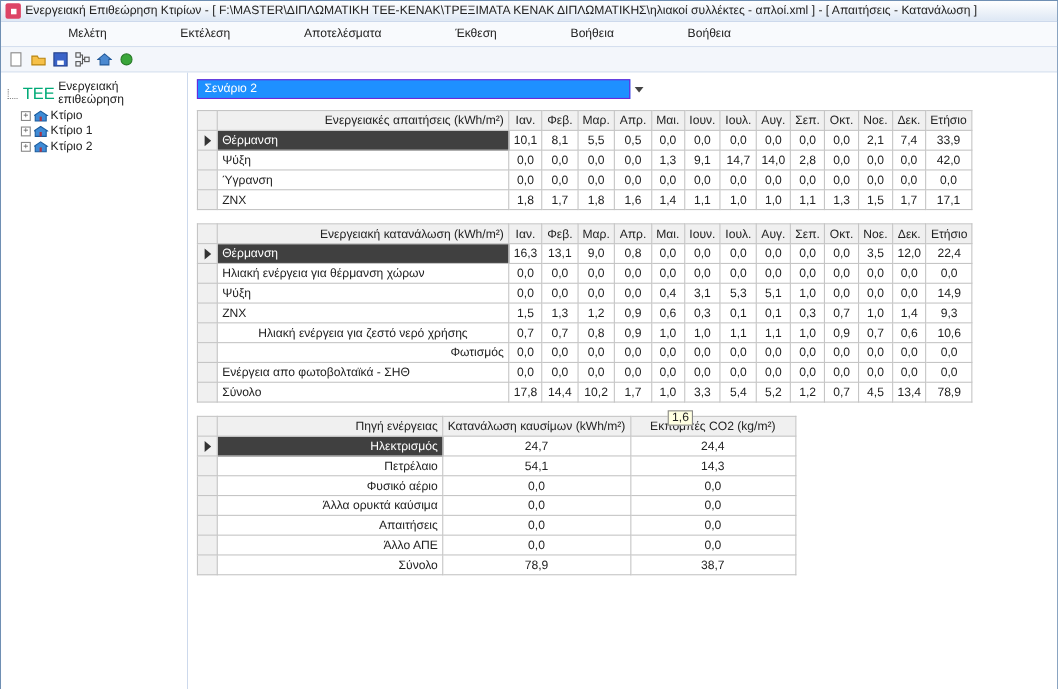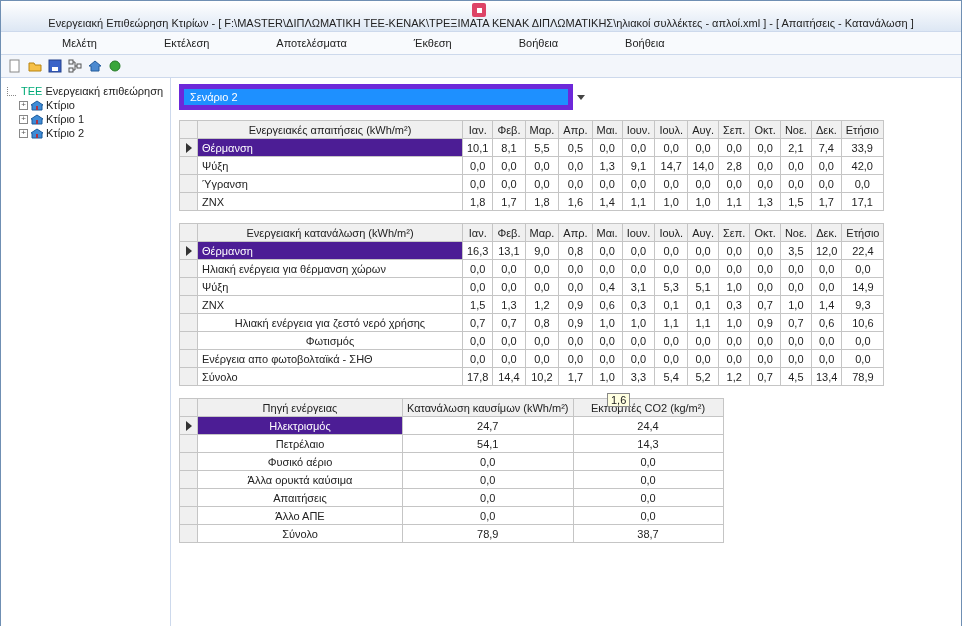--- a/index.html
+++ b/index.html
@@ -1,44 +1,44 @@
 <!DOCTYPE html>
 <html><head>
 <meta charset="utf-8">
 <style>
   * { box-sizing: border-box; }
   body { margin:0; padding:0; background:#fff; font-family:"Segoe UI",Tahoma,sans-serif; font-size:11px; color:#222; width:962px;}
   .window { width:962px; border:1px solid #6f8fb3; }
-  .titlebar { display:flex; align-items:center; background:linear-gradient(#fff, #dde7f4); padding:2px 4px; font-size:11px;flex-direction:column; }
+  .titlebar { display:flex; align-items:center; background:linear-gradient(#fff, #dde7f4); padding:2px 4px; font-size:11px; }
   .titlebar .app-icon { width:14px; height:14px; background:#d46; margin-right:4px; border-radius:2px; display:flex; align-items:center; justify-content:center;}
   .titlebar .app-icon .sq{width:5px;height:5px;background:#fff;}
   .menubar { display:flex; gap:4px; padding:3px 6px; background:#f8fafd; border-top:1px solid #cdd9ec; border-bottom:1px solid #cdd9ec;}
   .menubar .mi { padding:2px 8px;margin-left:47px;}
   .toolbar { display:flex; gap:4px; padding:3px 6px; background:#f3f6fb; border-bottom:1px solid #cdd9ec; align-items:center;}
   .tb-btn{width:16px;height:16px;display:flex;align-items:center;justify-content:center;}
   .tb-btn svg{display:block;}
   .body { display:flex; height:572px;}
   .tree { width:170px; border-right:1px solid #cdd9ec; padding:6px 4px; background:#fff;}
   .tree-item { display:flex; align-items:center; padding:1px 0 1px 2px; gap:3px;}
   .tree-item.child{padding-left:14px;}
   .box{width:9px;height:9px;border:1px solid #888;position:relative;display:inline-flex;align-items:center;justify-content:center;font-size:8px;line-height:1;color:#555;}
   .box::before{content:"+";}
   .root-box{width:9px;height:9px;border-left:1px dotted #888;border-bottom:1px dotted #888;margin-right:2px;}
-  .ico-tee{font-size:11px;color:#0a7;}
+  .ico-tee{font-size:15px;color:#0a7;}
   .ico-home{width:12px;height:10px;}
   .main { flex:1; padding:6px 4px; overflow:hidden; background:#fff;}
   .scenario-row{display:flex;align-items:center;gap:4px;margin:0 0 10px 4px;}
-  .scenario{width:394px;background:#1e90ff;color:#fff;padding:2px 6px;border:5px solid #6d28d9;}
+  .scenario{width:394px;background:#1e90ff;color:#fff;padding:2px 6px;border:1px solid #6d28d9;}
   .dd{width:0;height:0;border-left:4px solid transparent;border-right:4px solid transparent;border-top:5px solid #444;}
   table{border-collapse:collapse;background:#fff;margin:0 0 12px 4px;}
   th,td{border:1px solid #c5c5c5;padding:2px 4px;font-size:11px;text-align:center;white-space:nowrap;height:18px;}
   th{background:#f0f0f0;font-weight:400;}
-  .rowlabel{min-width:265px;text-align:center;}
+  .rowlabel{min-width:265px;text-align:right;}
   .rowlabel.n{min-width:205px;}
-  td.sel{background:#4c1d95;color:#fff;}
+  td.sel{background:#404040;color:#fff;}
   .rowhead{width:18px;min-width:18px;border:1px solid #c5c5c5;background:#f0f0f0;}
   .row-ptr{width:0;height:0;border-top:5px solid transparent;border-bottom:5px solid transparent;border-left:6px solid #333;margin:auto;}
   .table3 td.valcol{min-width:150px;}
   .tooltip{position:absolute;background:#ffffe1;border:1px solid #888;padding:0 3px;font-size:11px;}
 </style>
 </head>
 <body>
 
 <div class="window">
   <div class="titlebar">
@@ -323,21 +323,21 @@
                 <td>1,1</td>
                 <td>1,1</td>
                 <td>1,0</td>
                 <td>0,9</td>
                 <td>0,7</td>
                 <td>0,6</td>
                 <td>10,6</td>
               </tr>
               <tr>
                 <td class="rowhead"></td>
-                <td class="rowlabel" style="text-align:center">Φωτισμός</td>
+                <td class="rowlabel" style="text-align:right">Φωτισμός</td>
                 <td>0,0</td>
                 <td>0,0</td>
                 <td>0,0</td>
                 <td>0,0</td>
                 <td>0,0</td>
                 <td>0,0</td>
                 <td>0,0</td>
                 <td>0,0</td>
                 <td>0,0</td>
                 <td>0,0</td>

